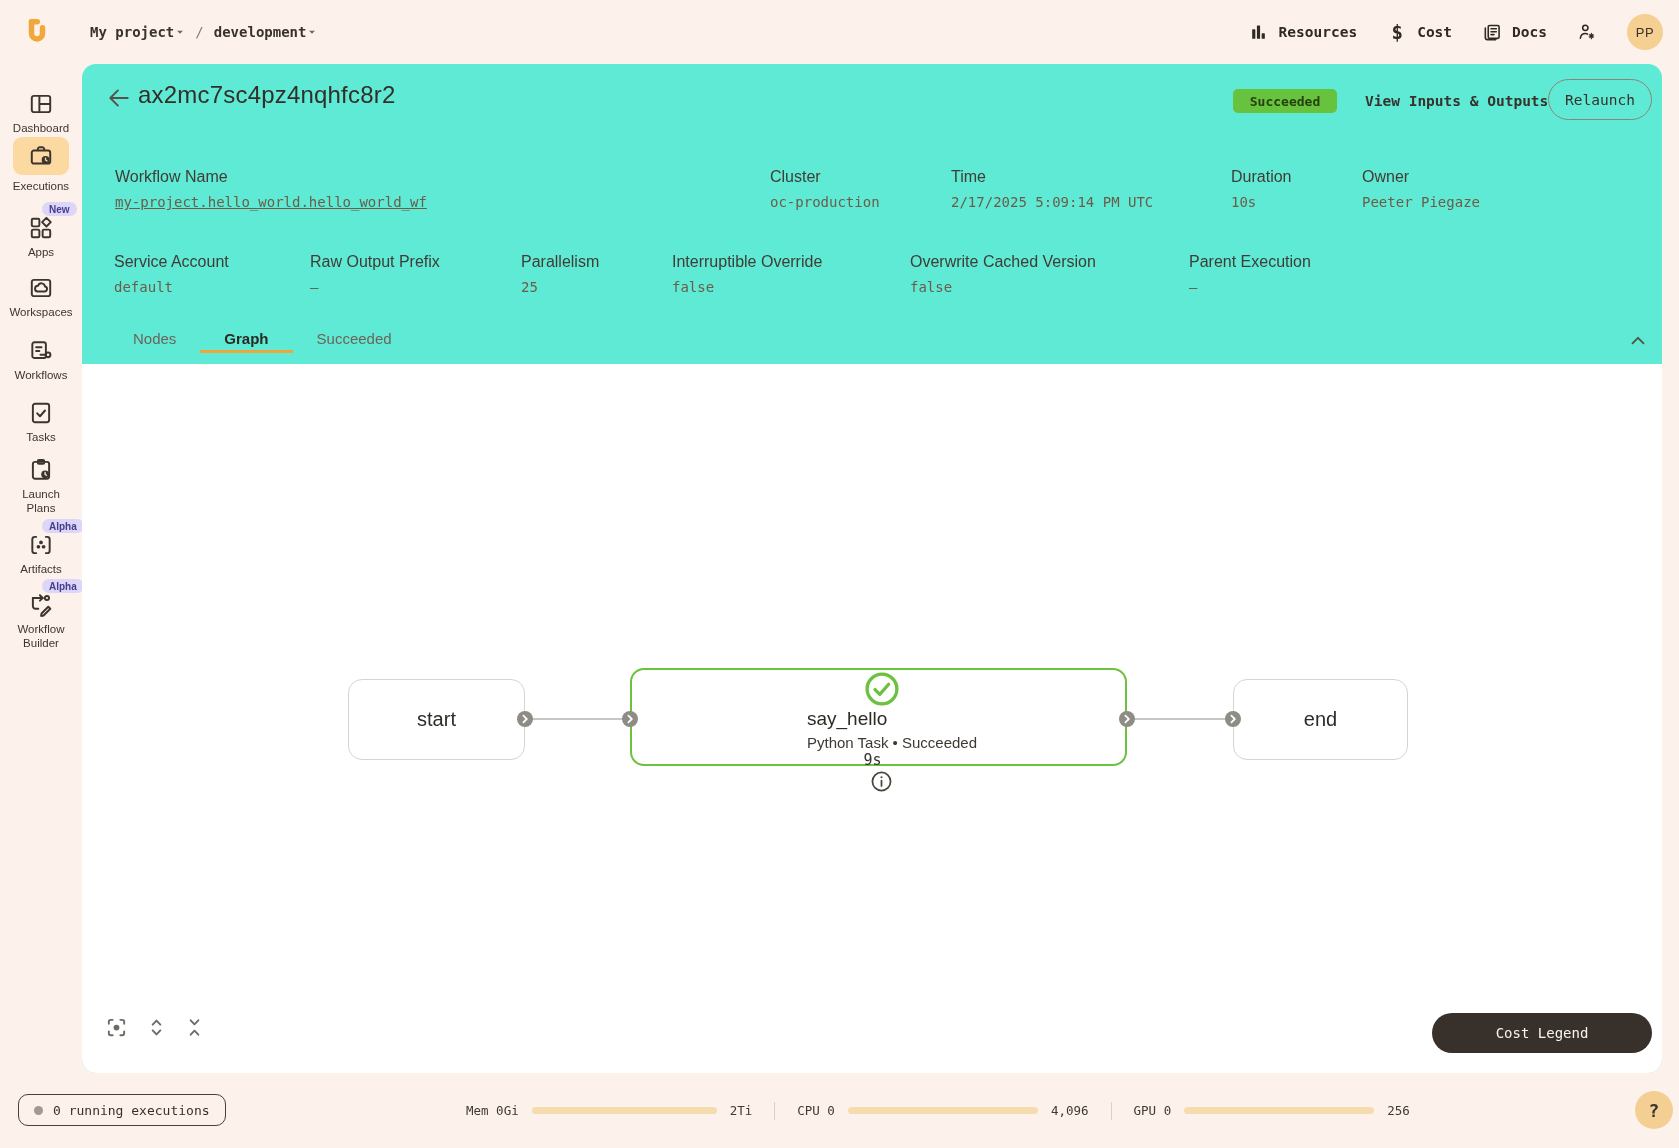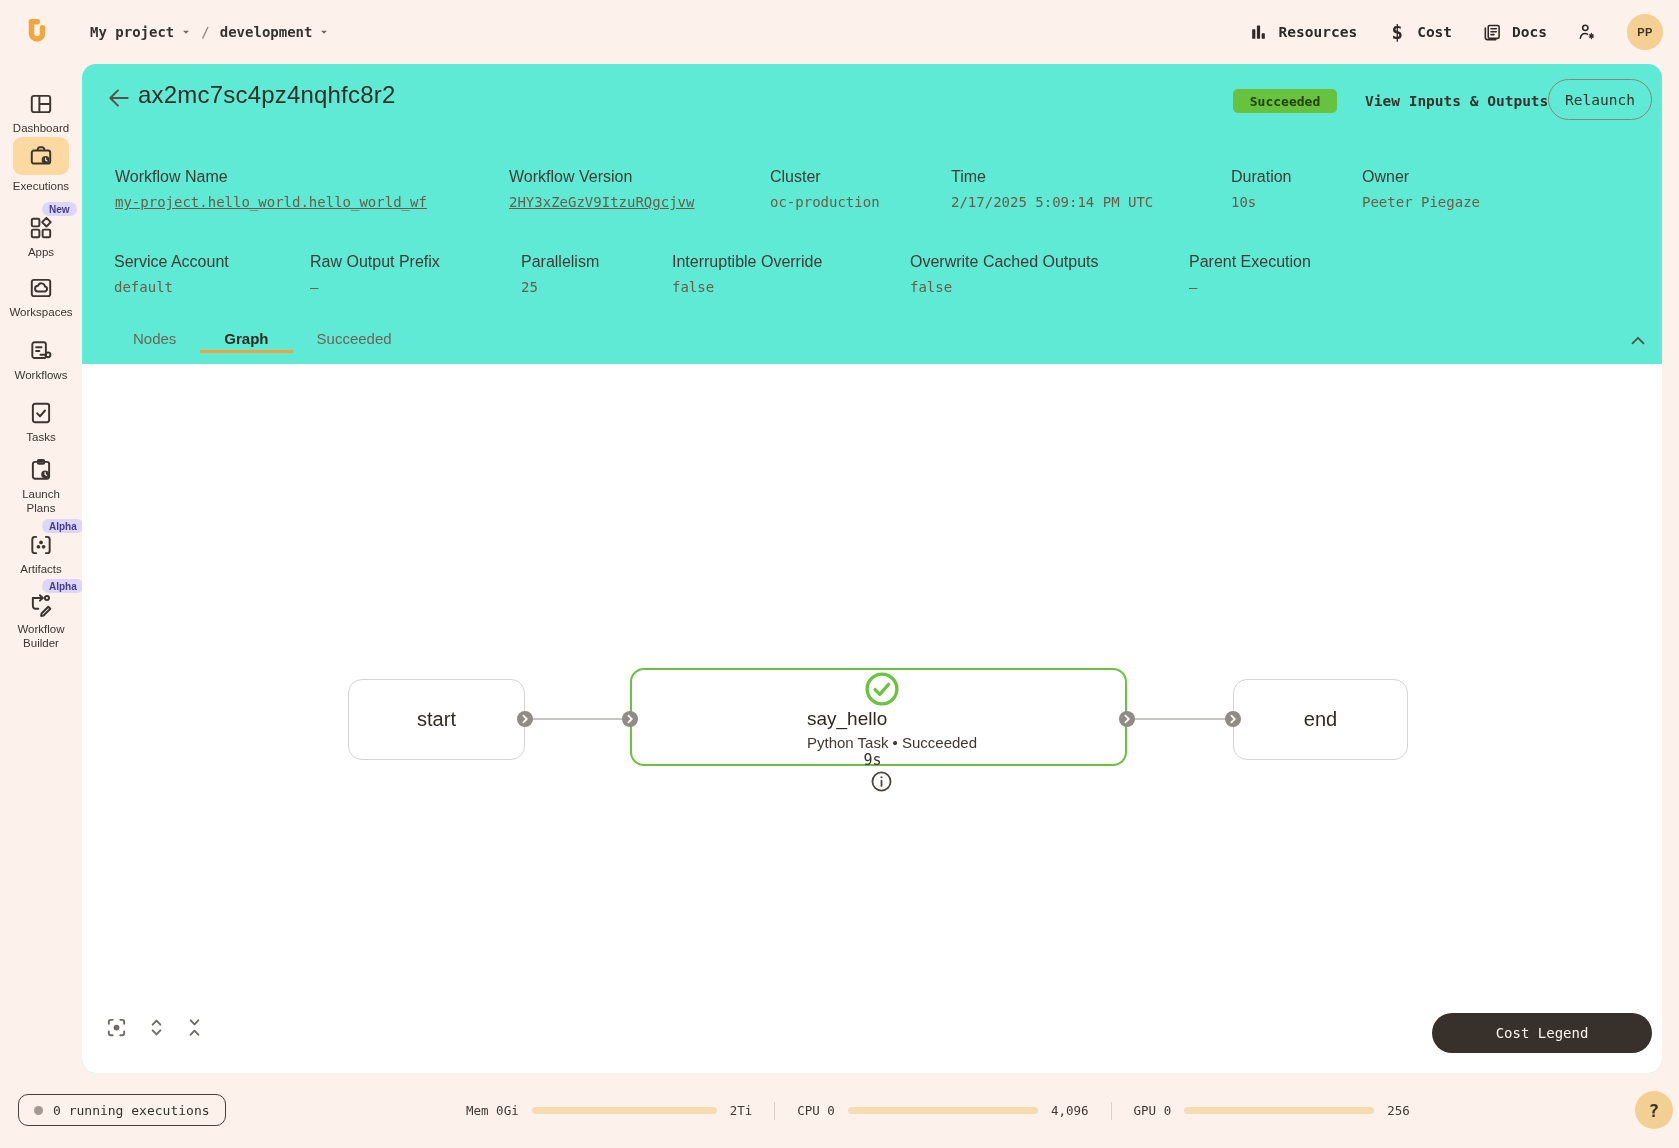--- a/index.html
+++ b/index.html
@@ -5,29 +5,29 @@
   * { margin:0; padding:0; box-sizing:border-box; }
   html,body { width:1679px; height:1148px; overflow:hidden; }
   body { font-family:"Liberation Sans", sans-serif; background:#fdf1ec; color:#35302a; }
   .mono { font-family:"DejaVu Sans Mono", monospace; }
   .page { position:relative; width:1679px; height:1148px; background:#fdf1ec; }
 
   
   .topbar { position:absolute; top:0; left:0; right:0; height:64px; display:flex; align-items:center; padding:0 16px 0 22px; }
   .logo { width:30px; height:30px; display:flex; align-items:center; justify-content:center; }
   .crumbs { margin-left:38px; display:flex; align-items:center; gap:10px; font-family:"DejaVu Sans Mono", monospace; font-weight:700; font-size:14px; color:#37322c; }
-  .crumb { display:flex; align-items:center; gap:7px; cursor:pointer; }
+  .crumb { display:flex; align-items:center; gap:1px; cursor:pointer; }
   .caret { width:10px; height:10px; color:#6e6competent least;}
   .caret svg { display:block; }
   .crumb-sep { color:#8a8279; font-weight:400; }
   .topnav { margin-left:auto; display:flex; align-items:center; gap:30px; }
   .topnav-item { display:flex; align-items:center; gap:10px; font-family:"DejaVu Sans Mono", monospace; font-weight:700; font-size:14.5px; color:#2f2a25; cursor:pointer; }
   .topnav-icon { width:20px; height:20px; color:#2f2a25; display:flex; align-items:center; justify-content:center; }
   .dollar { font-size:19px; font-weight:700; }
-  .avatar { width:36px; height:36px; border-radius:50%; background:#f6cf92; display:flex; align-items:center; justify-content:center; font-size:11px; font-weight:700; color:#3a332c; letter-spacing:.5px; }
+  .avatar { width:36px; height:36px; border-radius:50%; background:#f6cf92; display:flex; align-items:center; justify-content:center; font-size:13px; font-weight:400; color:#3a332c; letter-spacing:.5px; }
 
   
   .sidebar { position:absolute; top:64px; left:0; width:96px; bottom:75px; }
   .side-item { position:absolute; left:0; width:82px; display:flex; flex-direction:column; align-items:center; gap:5px; cursor:pointer; }
   .side-icon { width:26px; height:26px; color:#3b352e; display:flex; align-items:center; justify-content:center; }
   .side-icon.selected { width:auto; height:auto; background:#fbd9a1; border-radius:9px; padding:6px 15px; }
   .side-icon.selected svg { width:26px; height:26px; }
   .side-label { font-size:11.5px; color:#3b362f; text-align:center; line-height:1.2; max-width:66px; }
   .side-badge { position:absolute; top:-13px; left:42px; background:#dcd6f8; color:#473d8d; font-size:10px; font-weight:700; padding:1.5px 7px; border-radius:8px; white-space:nowrap; }
 
@@ -268,24 +268,20 @@
     <h1 class="exec-title">ax2mc7sc4pz4nqhfc8r2</h1>
 
     <span class="status-badge">Succeeded</span>
     <span class="view-io">View Inputs &amp; Outputs</span>
     <button class="relaunch">Relaunch</button>
 
     <div class="mcol" style="left:33px;top:104px">
       <div class="mlabel">Workflow Name</div>
       <div class="mvalue link">my-project.hello_world.hello_world_wf</div>
     </div>
-    <div class="mcol" style="left:427px;top:104px">
-      <div class="mlabel">Workflow Version</div>
-      <div class="mvalue link">2HY3xZeGzV9ItzuRQgcjvw</div>
-    </div>
     <div class="mcol" style="left:688px;top:104px">
       <div class="mlabel">Cluster</div>
       <div class="mvalue">oc-production</div>
     </div>
     <div class="mcol" style="left:869px;top:104px">
       <div class="mlabel">Time</div>
       <div class="mvalue">2/17/2025 5:09:14 PM UTC</div>
     </div>
     <div class="mcol" style="left:1149px;top:104px">
       <div class="mlabel">Duration</div>
@@ -306,21 +302,21 @@
     </div>
     <div class="mcol" style="left:439px;top:189px">
       <div class="mlabel">Parallelism</div>
       <div class="mvalue">25</div>
     </div>
     <div class="mcol" style="left:590px;top:189px">
       <div class="mlabel">Interruptible Override</div>
       <div class="mvalue">false</div>
     </div>
     <div class="mcol" style="left:828px;top:189px">
-      <div class="mlabel">Overwrite Cached Outputs</div>
+      <div class="mlabel">Overwrite Cached Version</div>
       <div class="mvalue">false</div>
     </div>
     <div class="mcol" style="left:1107px;top:189px">
       <div class="mlabel">Parent Execution</div>
       <div class="mvalue">–</div>
     </div>
 
     <div class="tabs">
       <div class="tab">Nodes</div>
       <div class="tab active">Graph</div>

